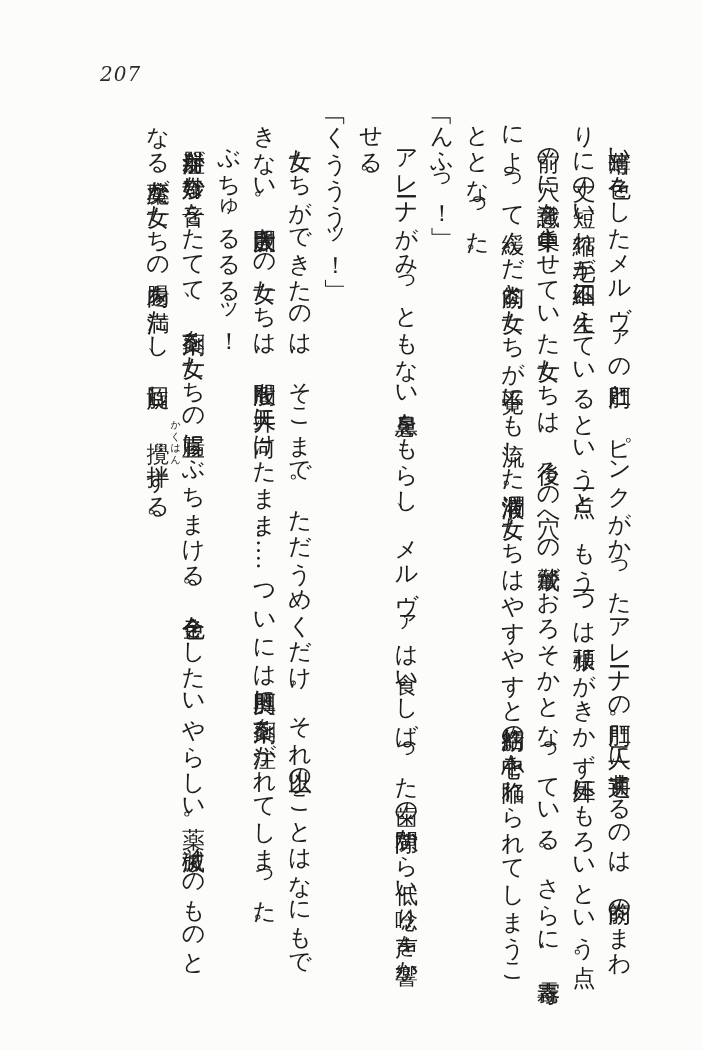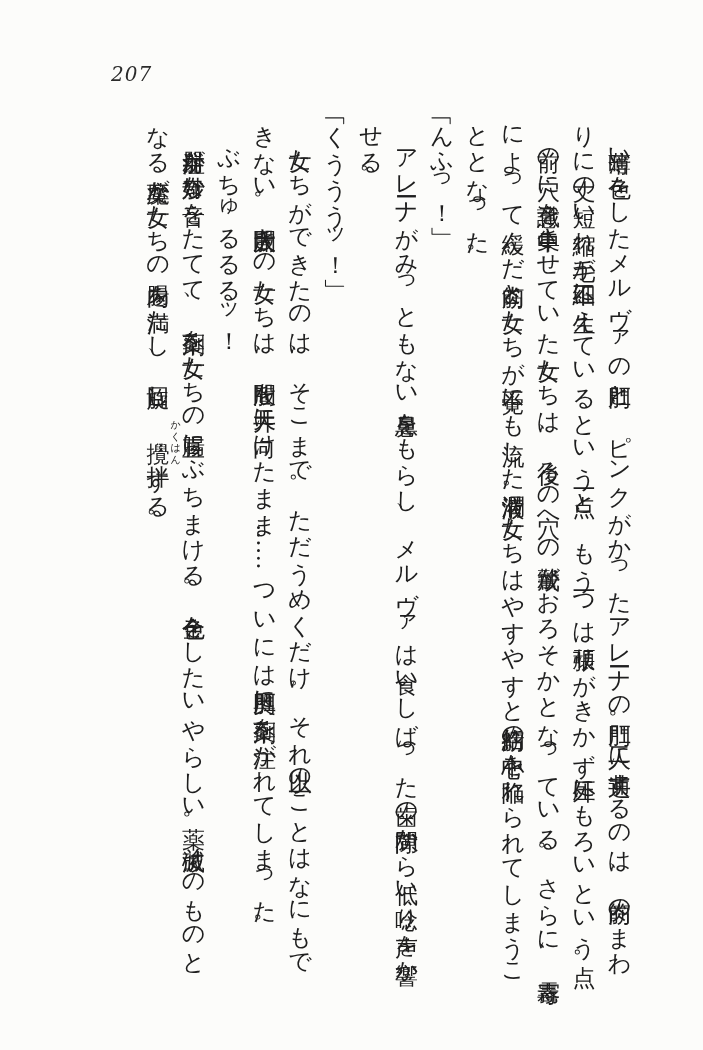--- a/index.html
+++ b/index.html
@@ -9,21 +9,21 @@
   body {
     position: relative;
     width: 703px;
     height: 1050px;
     background: #fcfcfa;
     overflow: hidden;
     font-family: "DejaVu Serif", "Liberation Serif", serif;
   }
   .page-number {
     position: absolute;
-    left: 111px;
+    left: 100px;
     top: 62px;
     font-size: 20px;
     font-style: italic;
     color: #2b2b2b;
     letter-spacing: 1px;
   }
   .text-block {
     position: absolute;
     top: 110px;
     right: 66px;

